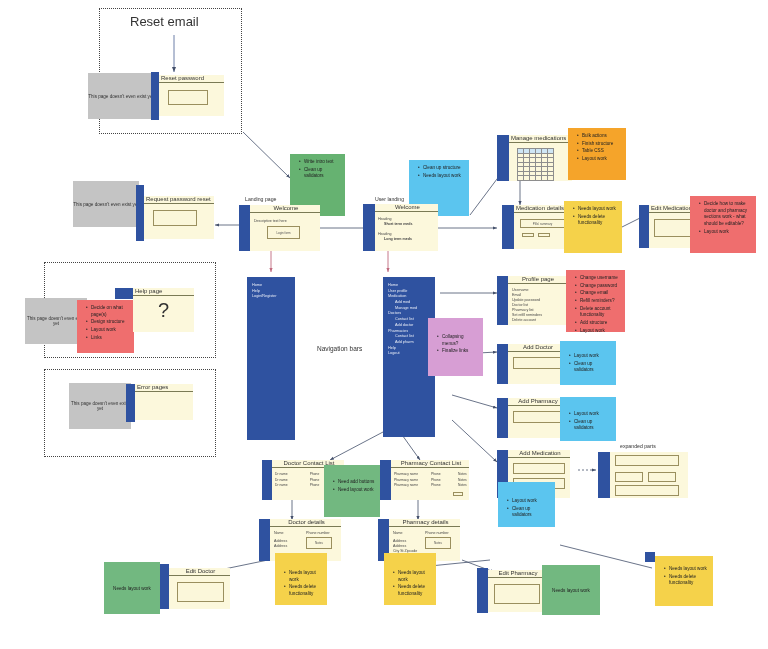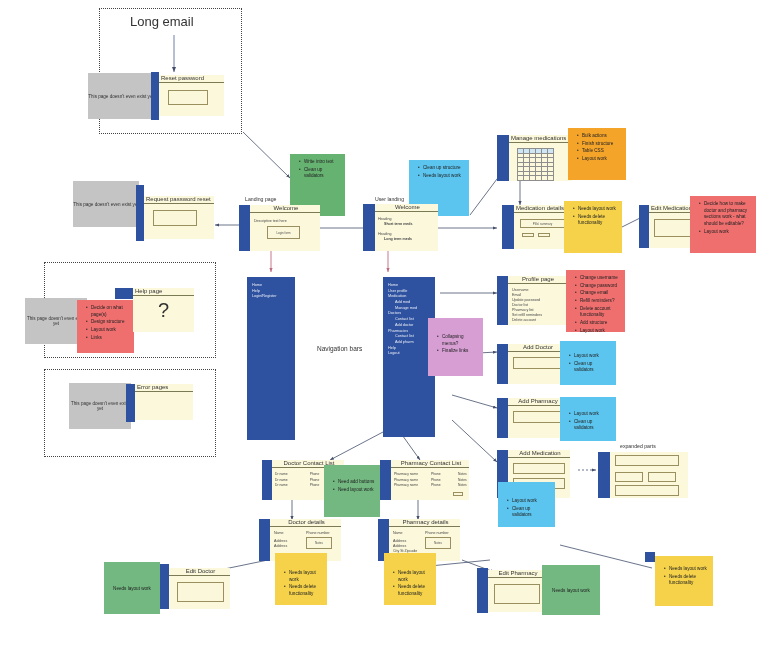--- a/index.html
+++ b/index.html
@@ -101,21 +101,21 @@
     <line x1="268" y1="560" x2="205" y2="573" stroke="#44506b" stroke-width="0.8" marker-end="url(#ar)"></line>
 
     <line x1="462" y1="560" x2="494" y2="572" stroke="#44506b" stroke-width="0.8" marker-end="url(#ar)"></line>
 
     <line x1="560" y1="545" x2="652" y2="568" stroke="#44506b" stroke-width="0.8"></line>
 
     <line x1="490" y1="560" x2="410" y2="568" stroke="#44506b" stroke-width="0.8" marker-end="url(#ar)"></line>
   </svg>
 
   <div class="abs dash" style="left:99px;top:8px;width:143px;height:126px;"></div>
-  <div class="abs lbl-big" style="left:130px;top:14px;">Long email</div>
+  <div class="abs lbl-big" style="left:130px;top:14px;">Reset email</div>
 
   <div class="abs n-grey" style="left:88px;top:73px;width:66px;height:46px;">This page doesn't even exist yet</div>
   <div class="abs wf-bar" style="left:151px;top:72px;width:8px;height:48px;"></div>
   <div class="abs wf" style="left:159px;top:75px;width:65px;height:41px;">
     <div class="wf-title">Reset password</div>
     <div class="wf-box abs" style="left:9px;top:15px;width:40px;height:15px;"></div>
   </div>
 
   <div class="abs n-grey" style="left:73px;top:181px;width:66px;height:46px;">This page doesn't even exist yet</div>
   <div class="abs wf-bar" style="left:136px;top:185px;width:8px;height:56px;"></div>

